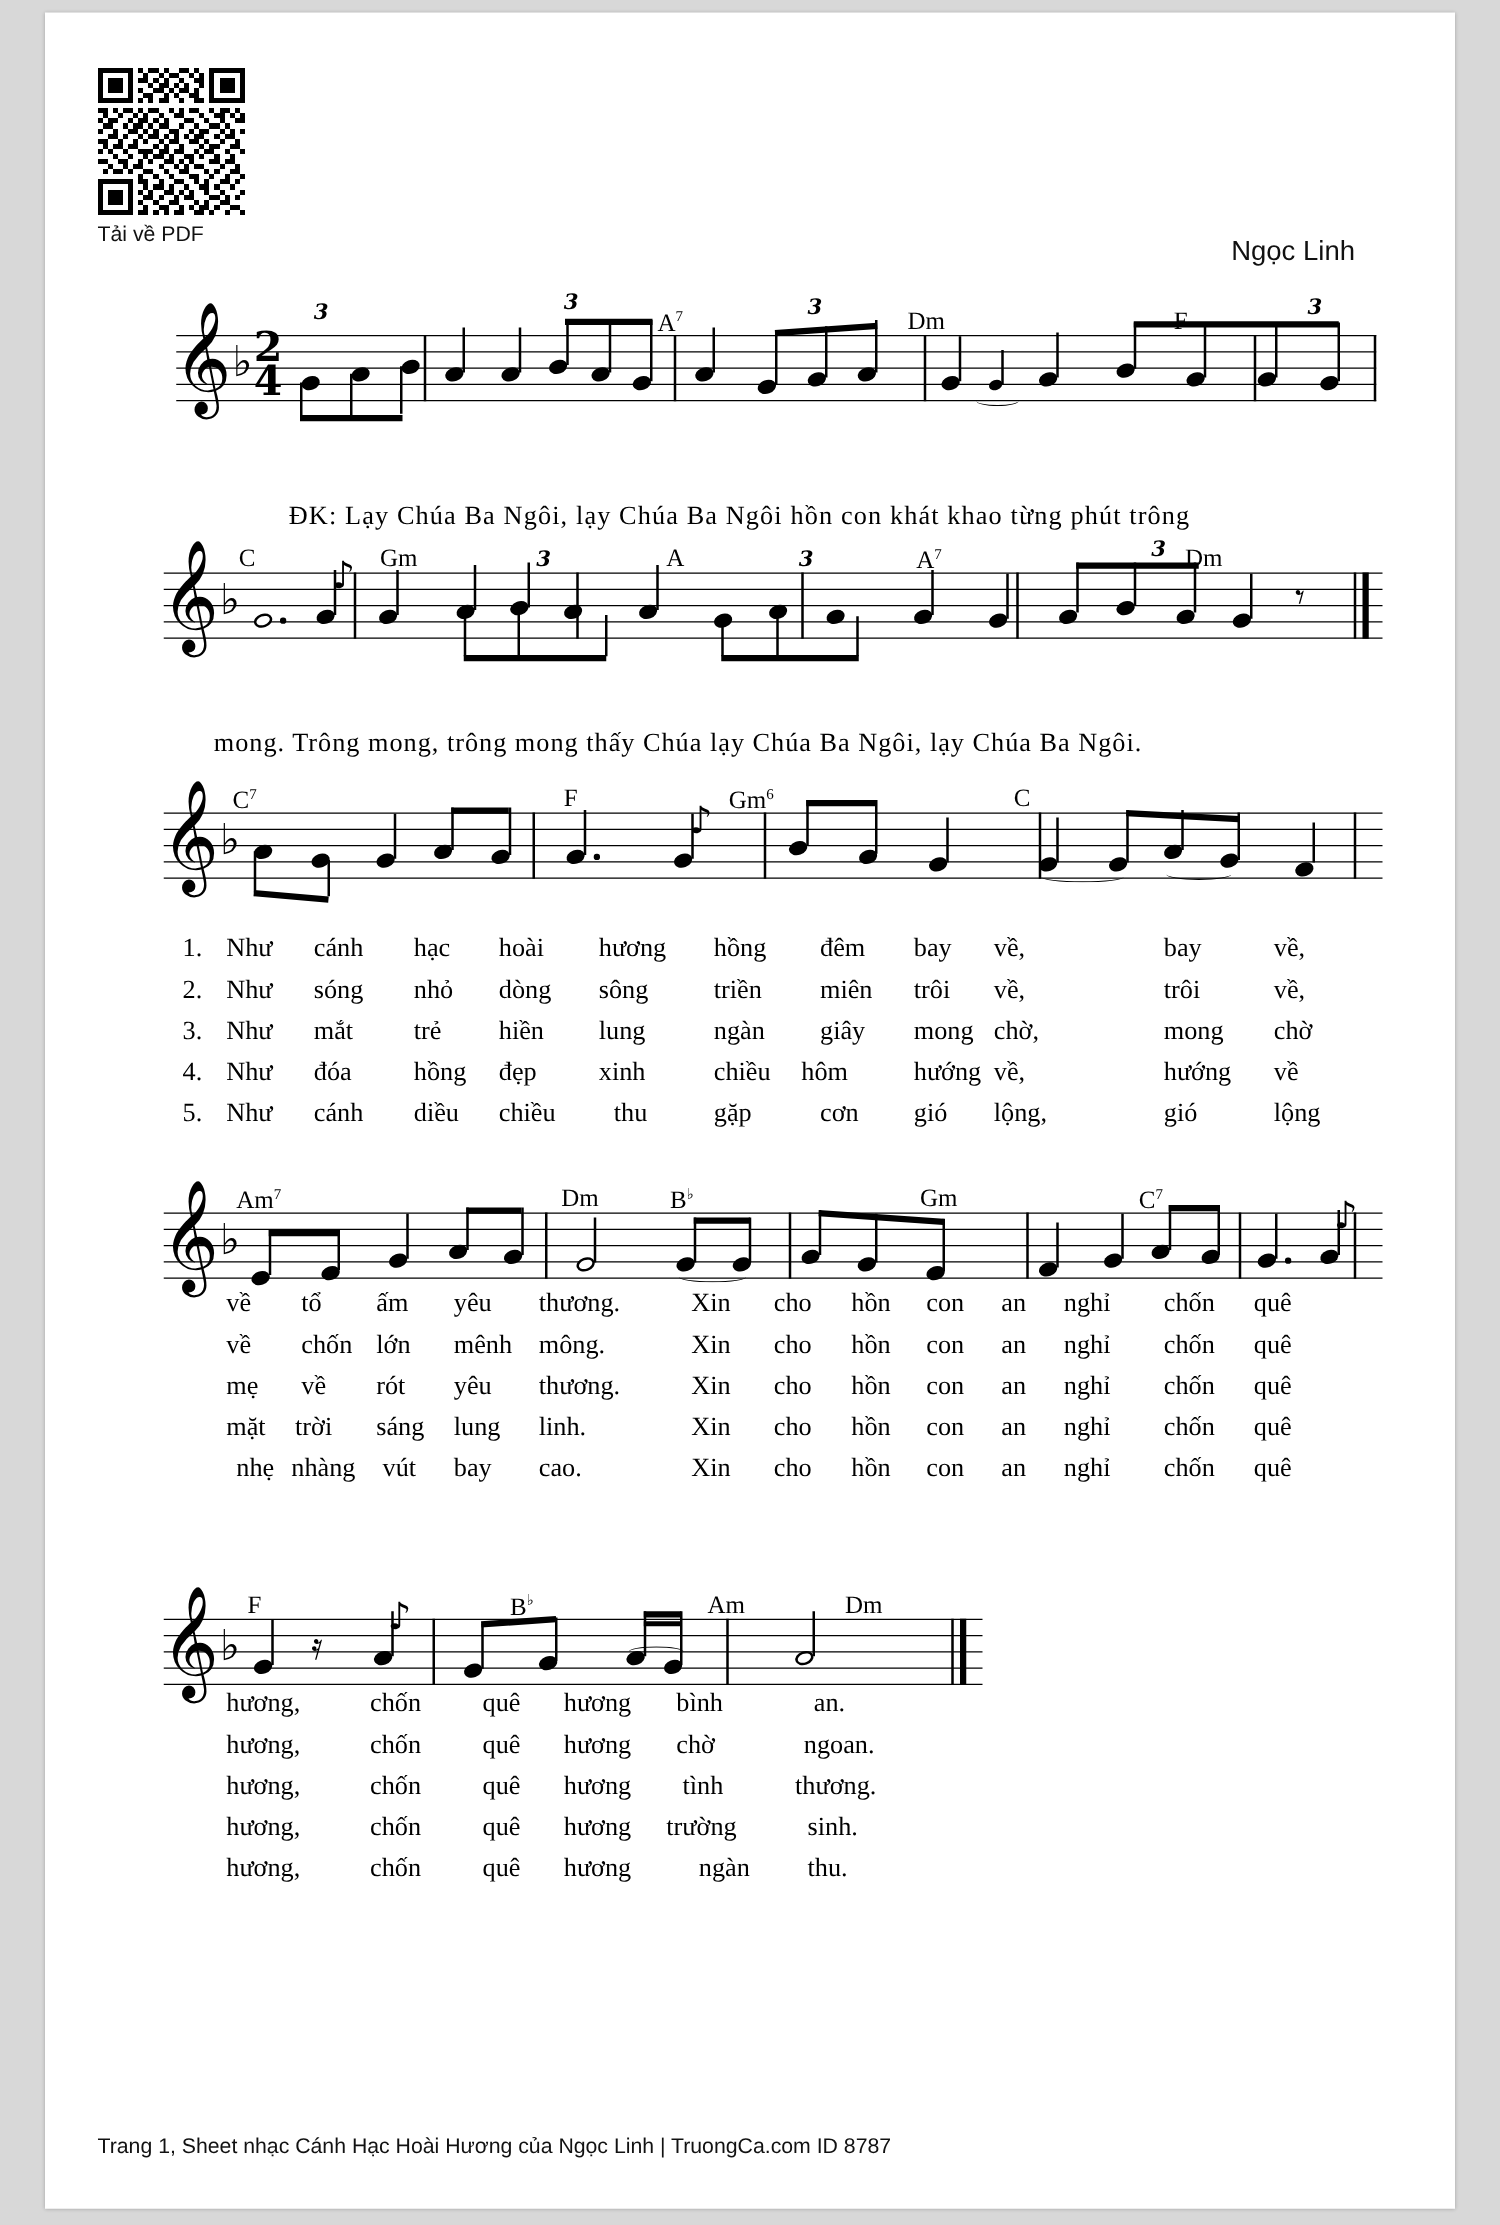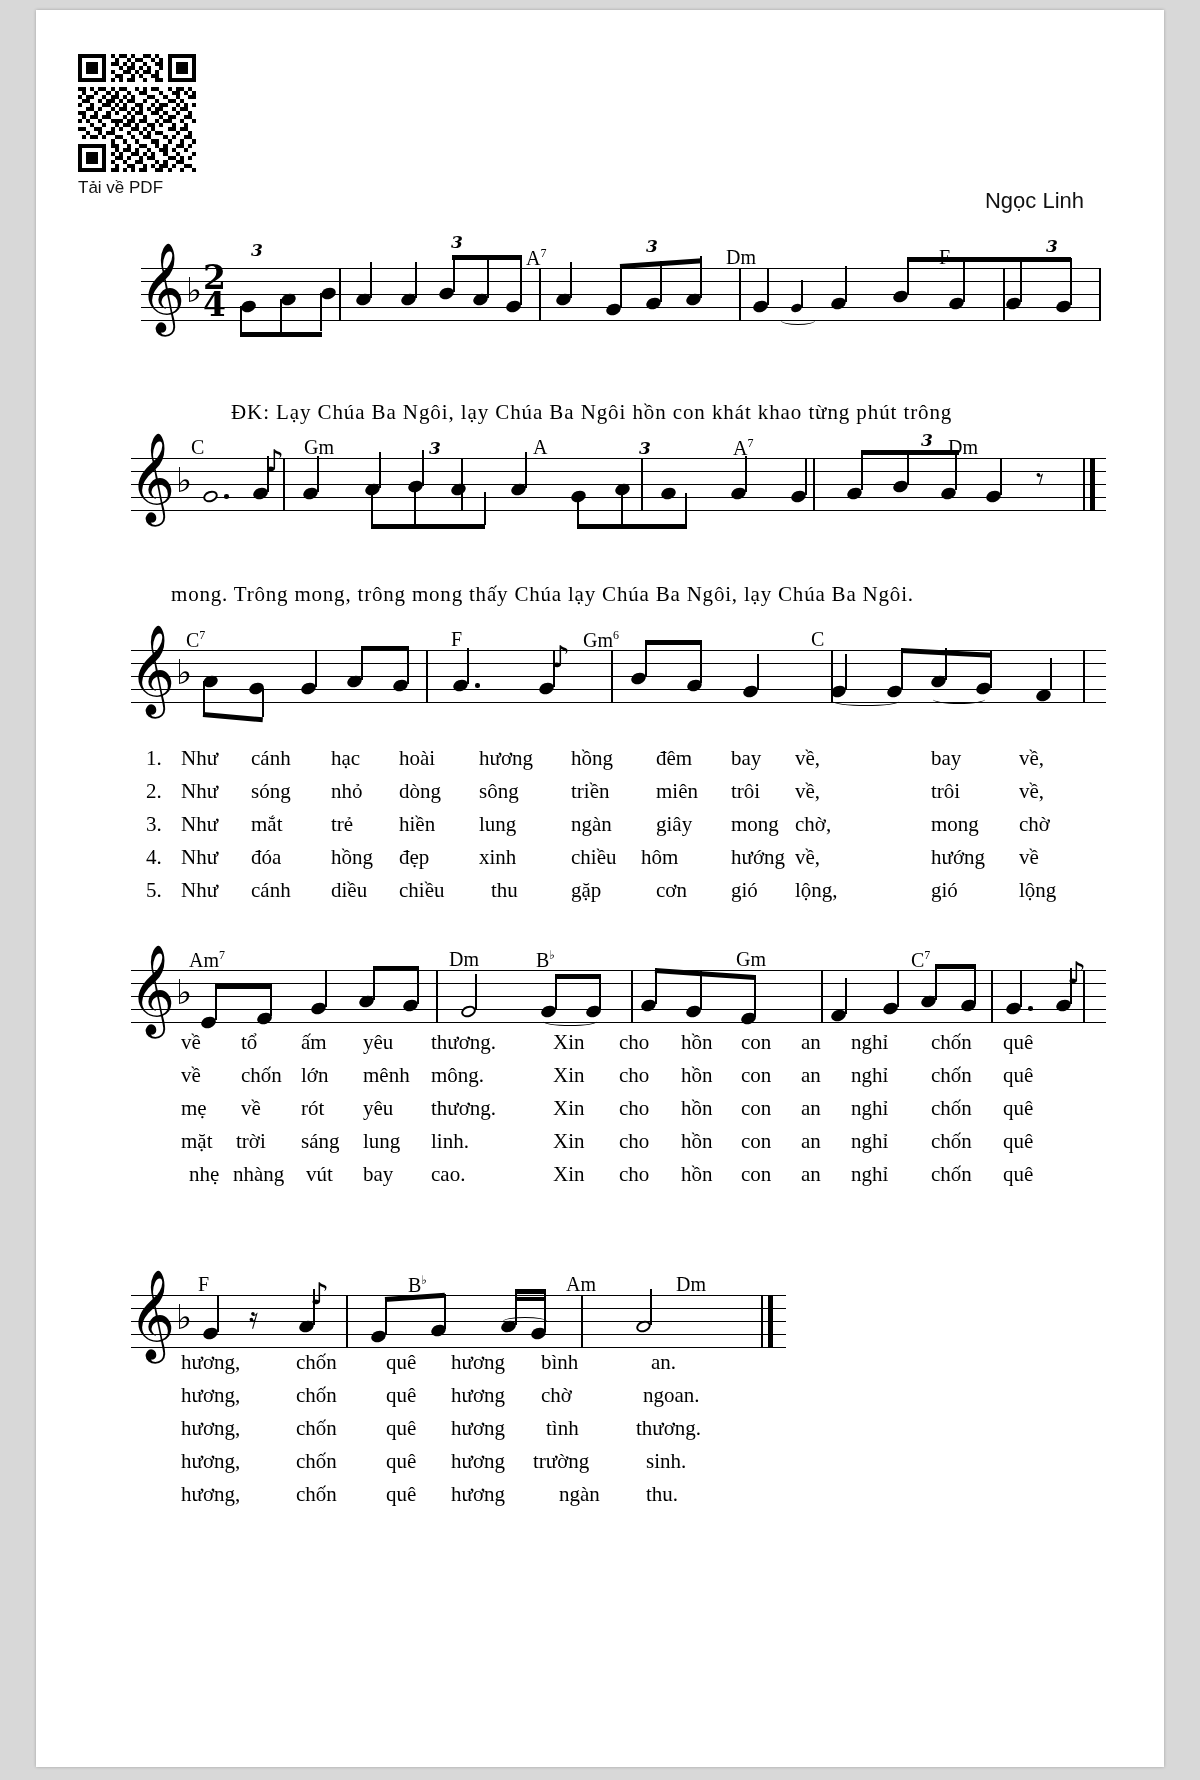--- a/index.html
+++ b/index.html
@@ -902,14 +902,15 @@
     <div class="lyricline" style="top:1472px;">
       <span class="lw" style="left:40px;">hương,</span>
       <span class="lw" style="left:155px;">chốn</span>
       <span class="lw" style="left:245px;">quê</span>
       <span class="lw" style="left:310px;">hương</span>
       <span class="lw" style="left:418px;">ngàn</span>
       <span class="lw" style="left:505px;">thu.</span>
     </div>
   </div>
 
+  <div class="footer">Trang 1, Sheet nhạc Cánh Hạc Hoài Hương của Ngọc Linh  | TruongCa.com ID 8787</div>
 
 </div>
 
 </body></html>

